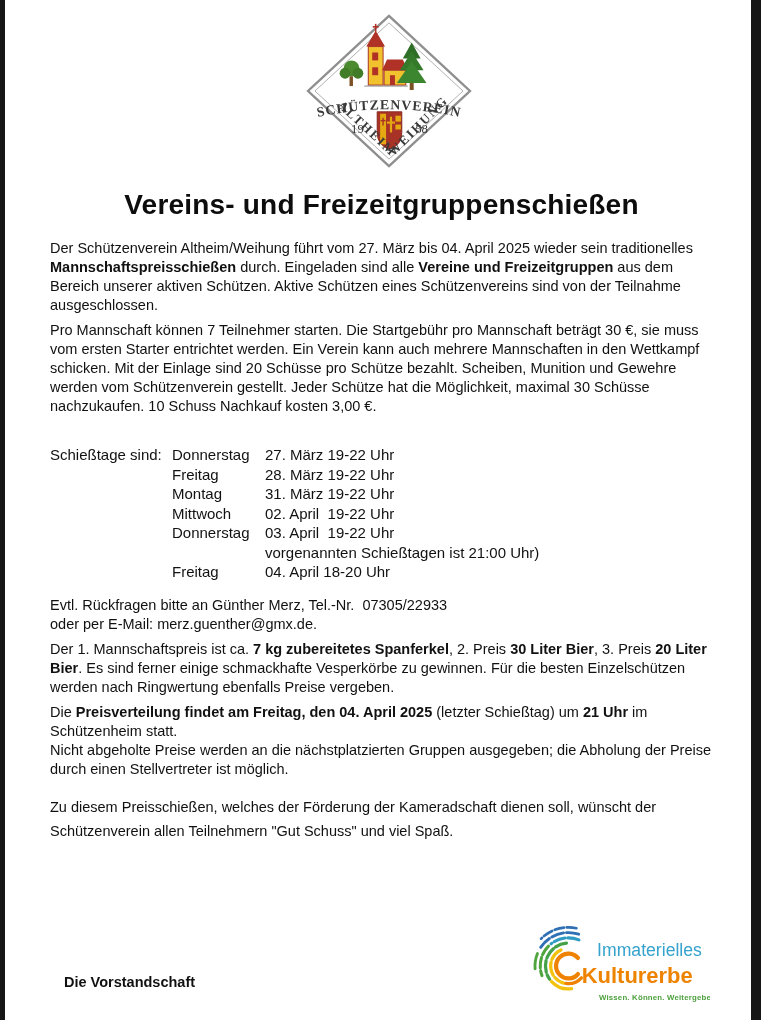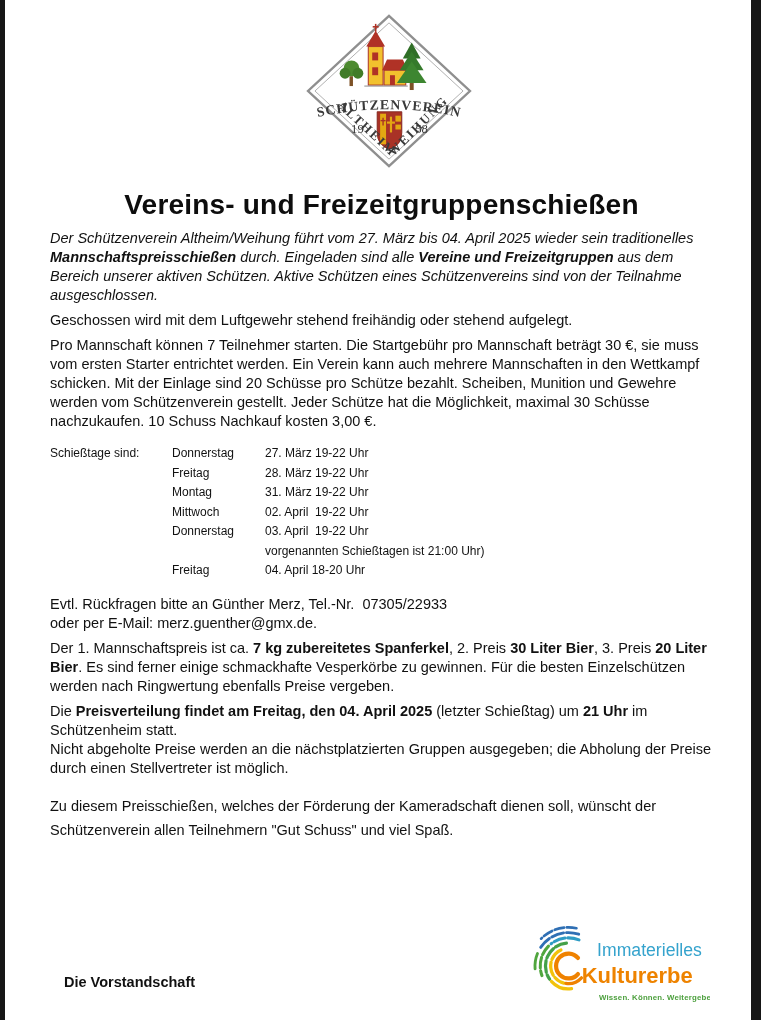--- a/index.html
+++ b/index.html
@@ -19,24 +19,24 @@
   .crest{display:block;margin:13px auto 0;position:relative;left:7px;}
   .title{
     margin:20px 0 0;text-align:center;
     font-size:28px;font-weight:bold;color:#0d0d0d;letter-spacing:.2px;
   }
   .para{
     margin:6px 0 0;font-size:14.5px;line-height:19px;color:#111;
     white-space:pre-wrap;
   }
   .para b{font-weight:bold;}
-  .para.first{margin-top:8px;font-style:italic;}
+  .para.first{margin-top:18px;}
   .para.contact{margin-top:14px;}
   .para.closing{margin-top:16px;line-height:24px;}
-  .schedule{margin-top:13px;font-size:12px;color:#111;display:flex;}
+  .schedule{margin-top:29px;font-size:15px;color:#111;display:flex;}
   .sched-label{width:122px;flex:0 0 122px;line-height:19.5px;}
   .sched-rows{flex:1;}
   .sched-row{display:flex;line-height:19.5px;}
   .sched-day{width:93px;flex:0 0 93px;white-space:pre;}
   .sched-time{white-space:pre;}
   .footer{position:absolute;left:45px;right:38px;bottom:14px;height:82px;}
   .signature{position:absolute;left:14px;bottom:16px;font-size:14.5px;font-weight:bold;color:#111;}
   .heritage{position:absolute;right:3px;top:0;}
 </style>
 </head>
@@ -91,21 +91,20 @@
       <textPath href="#alPath" startOffset="2">ALTHEIM</textPath>
     </text>
     <text font-family="Liberation Serif, serif" font-size="13" font-weight="600" fill="#3a3a3a" letter-spacing="2">
       <textPath href="#wePath" startOffset="2">WEIHUNG</textPath>
     </text>
   </svg>
 
   <h1 class="title">Vereins- und Freizeitgruppenschießen</h1>
 
   <p class="para first"><span>Der Schützenverein Altheim/Weihung führt vom 27. März bis 04. April 2025 wieder sein traditionelles </span><b>Mannschaftspreisschießen</b><span> durch. Eingeladen sind alle </span><b>Vereine und Freizeitgruppen</b><span> aus dem Bereich unserer aktiven Schützen. Aktive Schützen eines Schützenvereins sind von der Teilnahme ausgeschlossen.</span></p>
-  <p class="para"><span>Geschossen wird mit dem Luftgewehr stehend freihändig oder stehend aufgelegt.</span></p>
   <p class="para"><span>Pro Mannschaft können 7 Teilnehmer starten. Die Startgebühr pro Mannschaft beträgt 30 €, sie muss vom ersten Starter entrichtet werden. Ein Verein kann auch mehrere Mannschaften in den Wettkampf schicken. Mit der Einlage sind 20 Schüsse pro Schütze bezahlt. Scheiben, Munition und Gewehre werden vom Schützenverein gestellt. Jeder Schütze hat die Möglichkeit, maximal 30 Schüsse nachzukaufen. 10 Schuss Nachkauf kosten 3,00 €.</span></p>
 
   <div class="schedule">
     <div class="sched-label">Schießtage sind:</div>
     <div class="sched-rows">
         <div class="sched-row">
         <span class="sched-day">Donnerstag</span>
         <span class="sched-time">27. März 19-22 Uhr</span>
       </div>
         <div class="sched-row">

